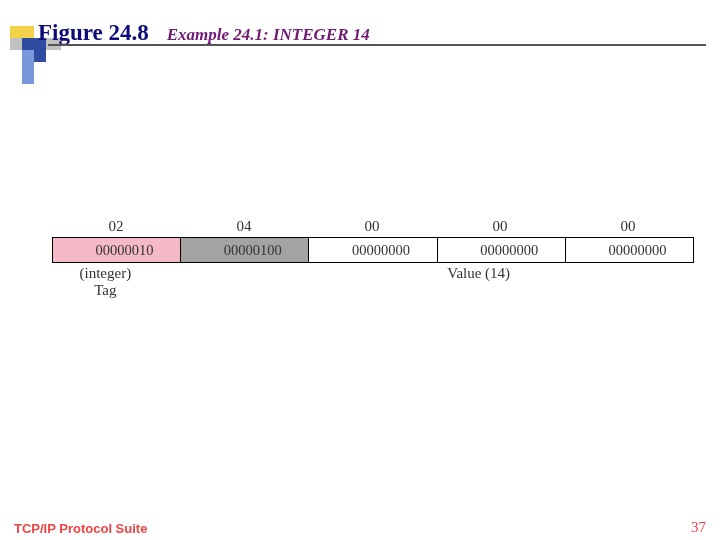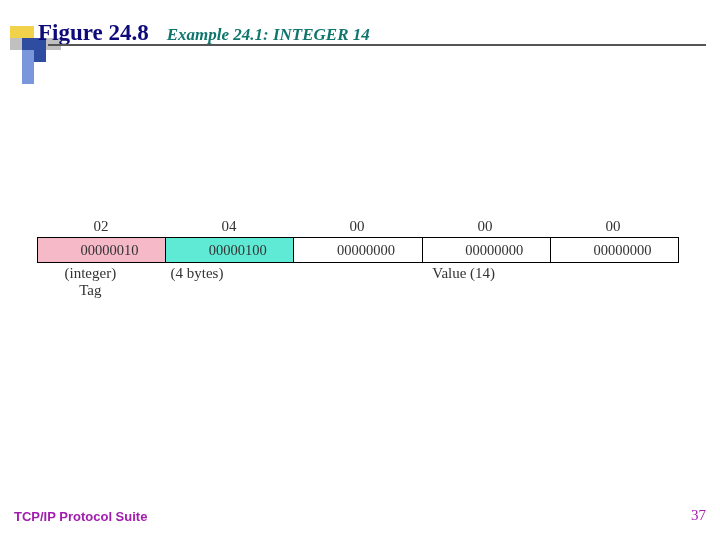--- a/index.html
+++ b/index.html
@@ -28,21 +28,21 @@
     font-family: Georgia, "Times New Roman", serif;
     font-weight: bold;
     font-size: 23px;
     color: #0e0a7a; 
   }
   .fig-title {
     font-family: Georgia, "Times New Roman", serif;
     font-weight: bold;
     font-style: italic;
     font-size: 17px;
-    color: #0f766e;
+    color: #701a75;
     margin-left: 14px;
   }
 
   
   .deco {
     position: absolute;
   }
   .deco.grey-bar {
     left: 10px;
     top: 38px;
@@ -76,21 +76,21 @@
     left: 48px;
     right: 14px;
     top: 44px;
     height: 0;
     border-top: 2px solid #555;
   }
 
   
   .diagram {
     position: absolute;
-    left: 37px;
+    left: 52px;
     top: 216px;
     width: 640px;
     font-family: "Times New Roman", Times, serif;
     font-size: 15px;
     color: #333;
   }
   .hex-row, .bin-row, .lbl-row {
     display: flex;
     width: 100%;
   }
@@ -106,43 +106,43 @@
   .bin-row .cell {
     border-right: 1px solid #000;
     padding: 4px 0 3px 16px;
     font-size: 14.5px;
     text-align: center;
   }
   .bin-row .cell:last-child {
     border-right: none;
   }
   .bg-pink   { background: #f5b9c8; }
-  .bg-yellow { background: #5eead4; }
+  .bg-yellow { background: #a3a3a3; }
 
   .lbl-row .cell {
     line-height: 1.15;
     padding-top: 2px;
   }
   .lbl-row .sub { display:block; }
 
   .lbl-row .value-span {
     
     flex: 4 1 0;
   }
 
   
   .footer {
     position: absolute;
     left: 14px;
-    bottom: 16px;
+    bottom: 4px;
     right: 14px;
     font-family: Verdana, Arial, sans-serif;
     font-size: 13px;
     font-weight: bold;
-    color: #a21caf;
+    color: #ef4444;
     display: flex;
     justify-content: space-between;
     align-items: flex-end;
   }
   .page-num {
     font-weight: normal;
     font-family: "Times New Roman", Times, serif;
     font-size: 15px;
   }
 </style>
@@ -179,21 +179,20 @@
     <div class="cell">00000000</div>
     <div class="cell">00000000</div>
   </div>
 
   <div class="lbl-row">
     <div class="cell">
       <span class="sub">(integer)</span>
       <span class="sub">Tag</span>
     </div>
     <div class="cell">
-      <span class="sub">(4 bytes)</span>
     </div>
     <div class="cell value-span">Value (14)</div>
   </div>
 
 </div>
 
 <div class="footer">
   <span>TCP/IP Protocol Suite</span>
   <span class="page-num">37</span>
 </div>

